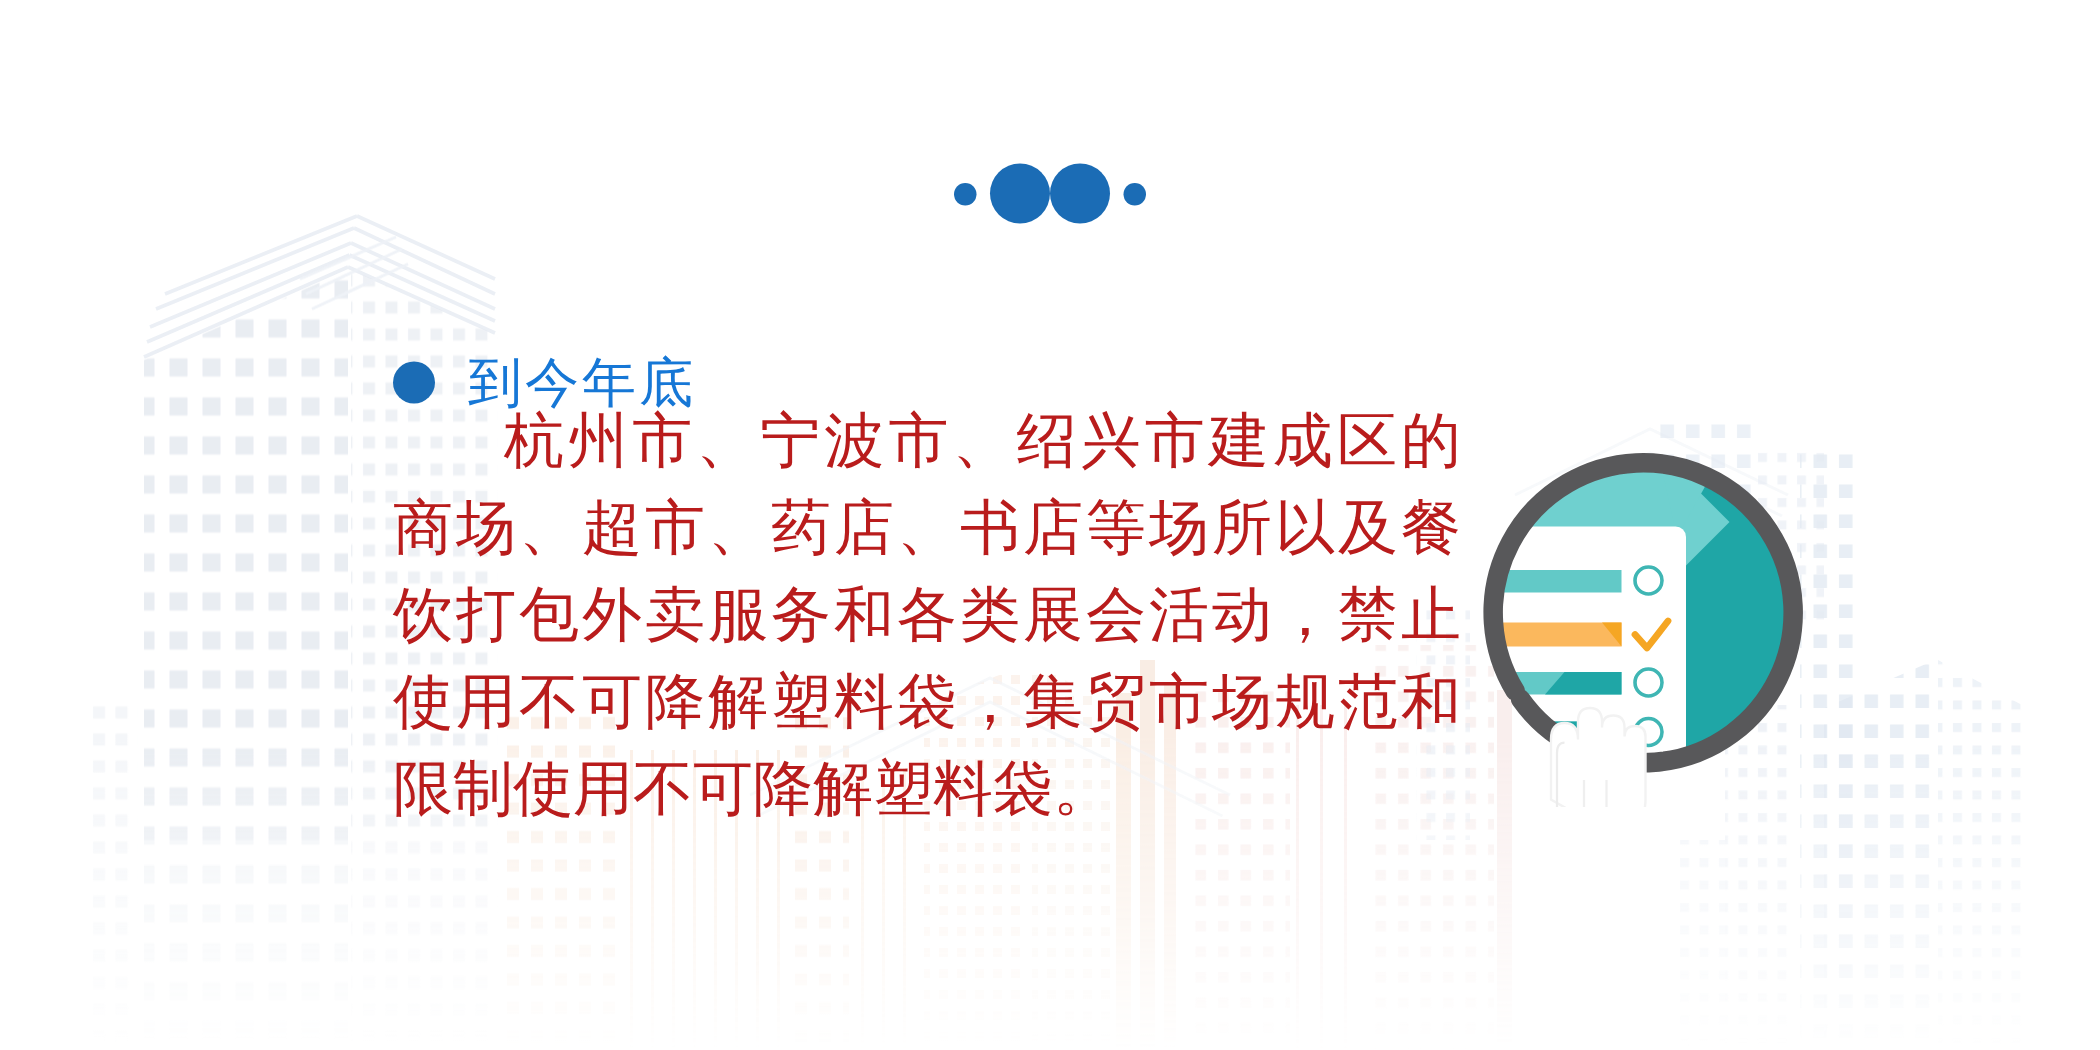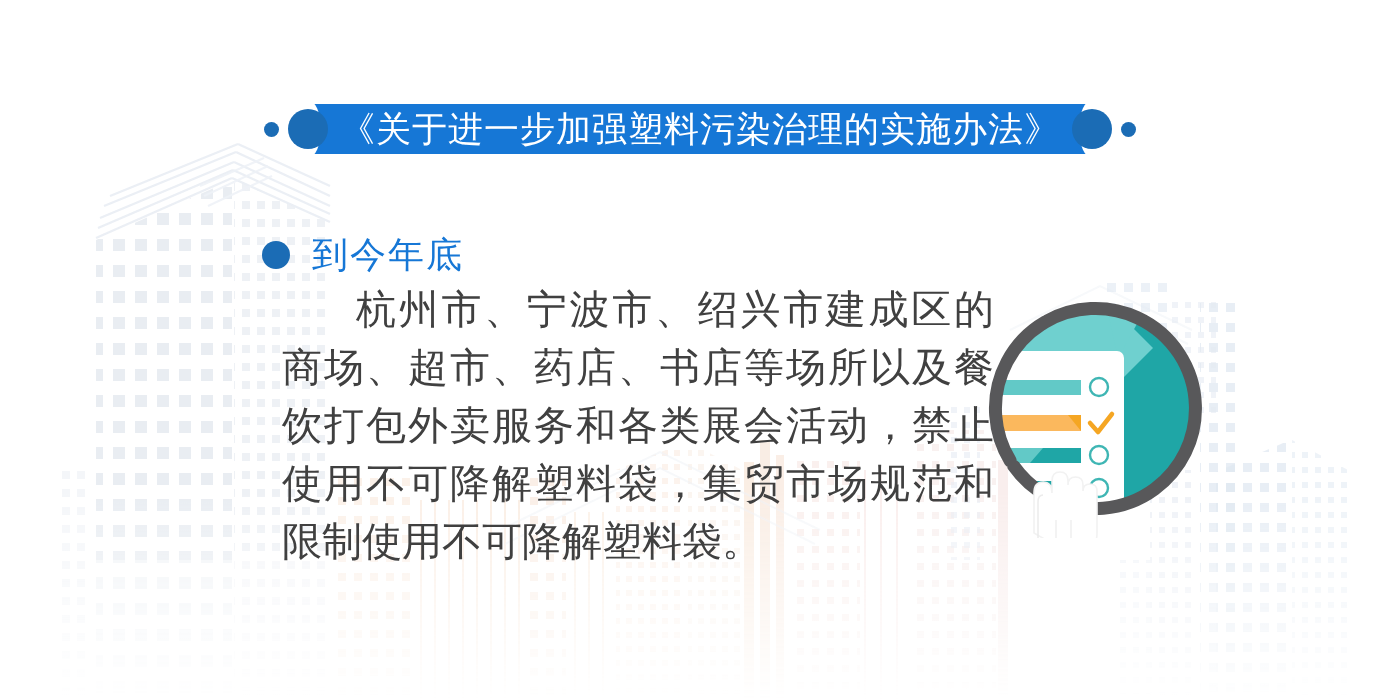--- a/index.html
+++ b/index.html
@@ -46,23 +46,23 @@
     position:absolute;left:262px;top:198px;
     display:flex;align-items:center;gap:22px;margin-top:35px;
   }
   .sub-dot{width:28px;height:28px;border-radius:50%;background:#1b6cb5;flex:0 0 auto;}
   .subtitle-text{
     color:#1677d6;font-size:36px;line-height:44px;letter-spacing:2px;white-space:nowrap;
   }
 
   
   .body-text{
-    position:absolute;left:262px;top:280px;width:712px;
-    color:#404040;font-size:40px;line-height:58px;letter-spacing:0px;
-    text-indent:74px;text-align:justify;text-justify:inter-character;margin-left:20px;
+    position:absolute;left:262px;top:265px;width:712px;
+    color:#b91c1c;font-size:40px;line-height:58px;letter-spacing:0px;
+    text-indent:74px;text-align:justify;text-justify:inter-character;
   }
 
   
   .illus{position:absolute;left:968px;top:288px;width:250px;height:250px;}
 </style>
 </head>
 <body>
 
 <div id="stage">
 
@@ -198,23 +198,20 @@
       </g>
 
       <rect x="0" y="0" width="1400" height="700" fill="#ffffff" opacity="0.42"></rect>
     </g>
   </svg>
 
   <div class="title-row">
     <span class="dot-sm"></span>
     <span class="gap-sm"></span>
     <span class="dot-lg"></span>
-    <span class="banner">
-      <span class="banner-text">《关于进一步加强塑料污染治理的实施办法》</span>
-    </span>
     <span class="dot-lg"></span>
     <span class="gap-sm"></span>
     <span class="dot-sm"></span>
   </div>
 
   <div class="subtitle-row">
     <span class="sub-dot"></span>
     <span class="subtitle-text">到今年底</span>
   </div>
 

